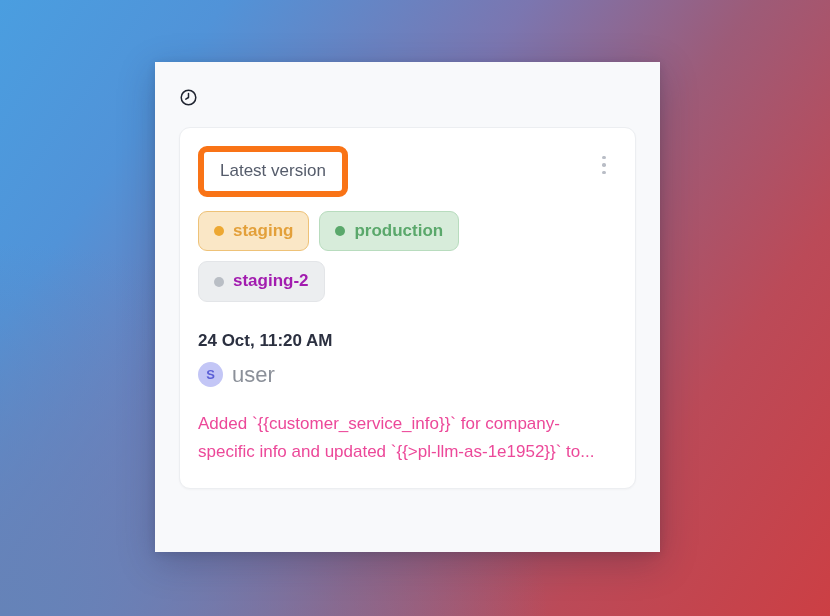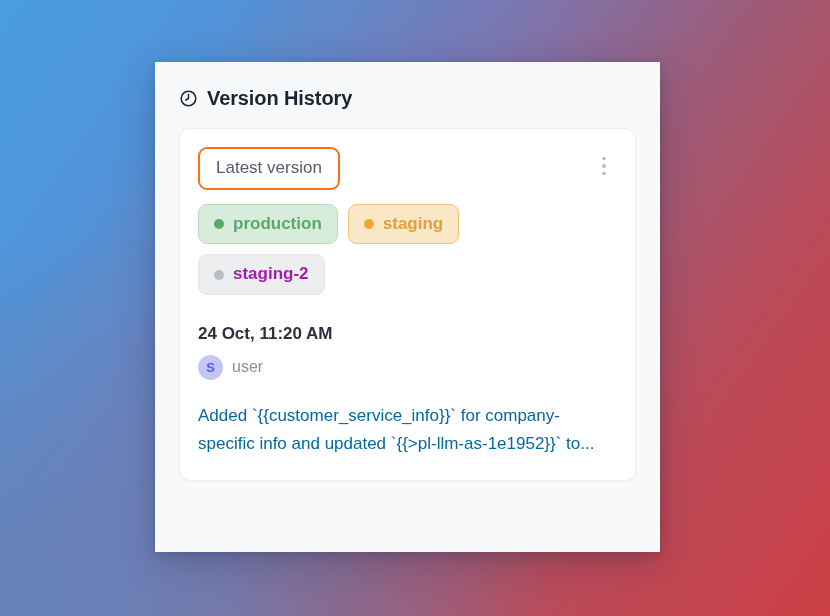--- a/index.html
+++ b/index.html
@@ -79,21 +79,21 @@
 
   .card-top {
     display: flex;
     align-items: flex-start;
     justify-content: space-between;
   }
 
   .version-chip {
     display: inline-flex;
     align-items: center;
-    border: 2px solid #f97316;
+    border: 6px solid #f97316;
     border-radius: 9px;
     background: #ffffff;
     padding: 10px 16px;
     font-size: 17px;
     color: #555c6b;
     line-height: 1.1;
   }
 
   .kebab-button {
     width: 22px;
@@ -184,69 +184,68 @@
     background: #c3c6f6;
     color: #5b5fd6;
     font-size: 13px;
     font-weight: bold;
     display: flex;
     align-items: center;
     justify-content: center;
     flex: 0 0 auto;
   }
   .author-name {
-    font-size: 16px;
+    font-size: 22px;
     color: #8b9099;
   }
 
   .description {
     margin-top: 22px;
     font-size: 17px;
     line-height: 1.64;
-    color: #0369a1;
+    color: #ec4899;
     max-width: 412px;
     word-break: break-word;
   }
 </style>
 </head>
 <body>
 
 <div class="bg-gradient"></div>
 
 <div class="panel">
 
   <div class="panel-header">
     <svg class="clock-icon" viewBox="0 0 24 24" fill="none">
       <circle cx="12" cy="12" r="9.2" stroke="currentColor" stroke-width="1.9"></circle>
       <path d="M12 6.8V12L8.6 14.1" stroke="currentColor" stroke-width="1.9" stroke-linecap="round" stroke-linejoin="round"></path>
     </svg>
-    <div class="panel-title">Version History</div>
   </div>
 
   <div class="version-card">
 
     <div class="card-top">
       <div class="version-chip">
         <span>Latest version</span>
       </div>
       <button class="kebab-button">
         <span></span>
         <span></span>
         <span></span>
       </button>
     </div>
 
     <div class="tags">
+      <div class="tag amber">
+        <span class="dot"></span>
+        <span>staging</span>
+      </div>
       <div class="tag green">
         <span class="dot"></span>
         <span>production</span>
-      </div>
-      <div class="tag amber">
-        <span class="dot"></span>
-        <span>staging</span>
       </div>
       <div class="tag gray">
         <span class="dot"></span>
         <span>staging-2</span>
       </div>
     </div>
 
     <div class="timestamp">24 Oct, 11:20 AM</div>
 
     <div class="author-row">

